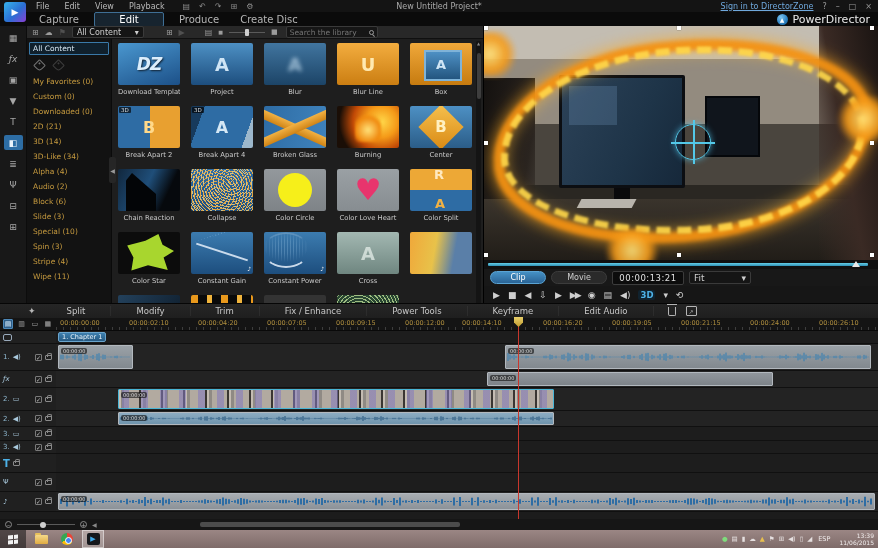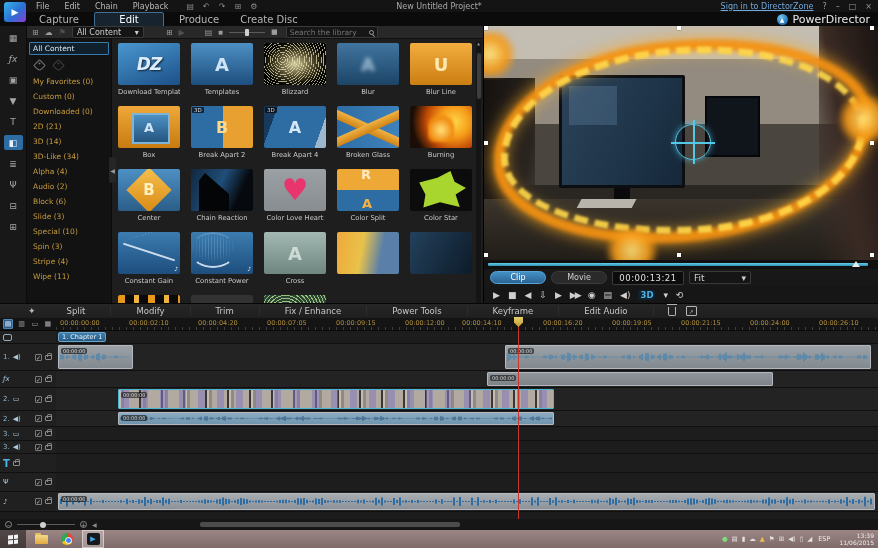--- a/index.html
+++ b/index.html
@@ -216,21 +216,21 @@
 <body>
 
 <div id="app">
 
   <div class="appicon">▶</div>
 
   <div class="titlebar">
     <div class="menus" id="menus">
         <div style="display: inline; text-align: right;">File</div>
         <div style="display: inline;">Edit</div>
-        <div style="display: inline;">Chain</div>
+        <div style="display: inline;">View</div>
         <div style="display: inline;">Playback</div>
       </div>
     <div class="tb-icons" id="tbicons">
         <div>▤</div>
         <div>↶</div>
         <div>↷</div>
         <div>⊞</div>
         <div>⚙</div>
       </div>
     <div class="proj-title">New Untitled Project*</div>
@@ -323,25 +323,21 @@
             <div class="cell">
               <div class="thumb th-dz">
                 <div class="letter">DZ</div>
               </div>
               <div class="thlabel">Download Templates</div>
             </div>
             <div class="cell">
               <div class="thumb th-blue-a">
                 <div class="letter">A</div>
               </div>
-              <div class="thlabel">Templates</div>
-            </div>
-            <div class="cell">
-              <div class="thumb th-noise"></div>
-              <div class="thlabel">Blizzard</div>
+              <div class="thlabel">Project</div>
             </div>
             <div class="cell">
               <div class="thumb th-blur-a">
                 <div class="letter">A</div>
               </div>
               <div class="thlabel">Blur</div>
             </div>
             <div class="cell">
               <div class="thumb th-orange-u">
                 <div class="letter">U</div>
@@ -378,20 +374,28 @@
             </div>
             <div class="cell">
               <div class="thumb th-diamond">
                 <div class="letter">B</div>
               </div>
               <div class="thlabel">Center</div>
             </div>
             <div class="cell">
               <div class="thumb th-chain"></div>
               <div class="thlabel">Chain Reaction</div>
+            </div>
+            <div class="cell">
+              <div class="thumb th-collapse"></div>
+              <div class="thlabel">Collapse</div>
+            </div>
+            <div class="cell">
+              <div class="thumb th-circle"></div>
+              <div class="thlabel">Color Circle</div>
             </div>
             <div class="cell">
               <div class="thumb th-heart">
                 <div class="letter">♥</div>
               </div>
               <div class="thlabel">Color Love Heart</div>
             </div>
             <div class="cell">
               <div class="thumb th-csplit"></div>
               <div class="thlabel">Color Split</div>

